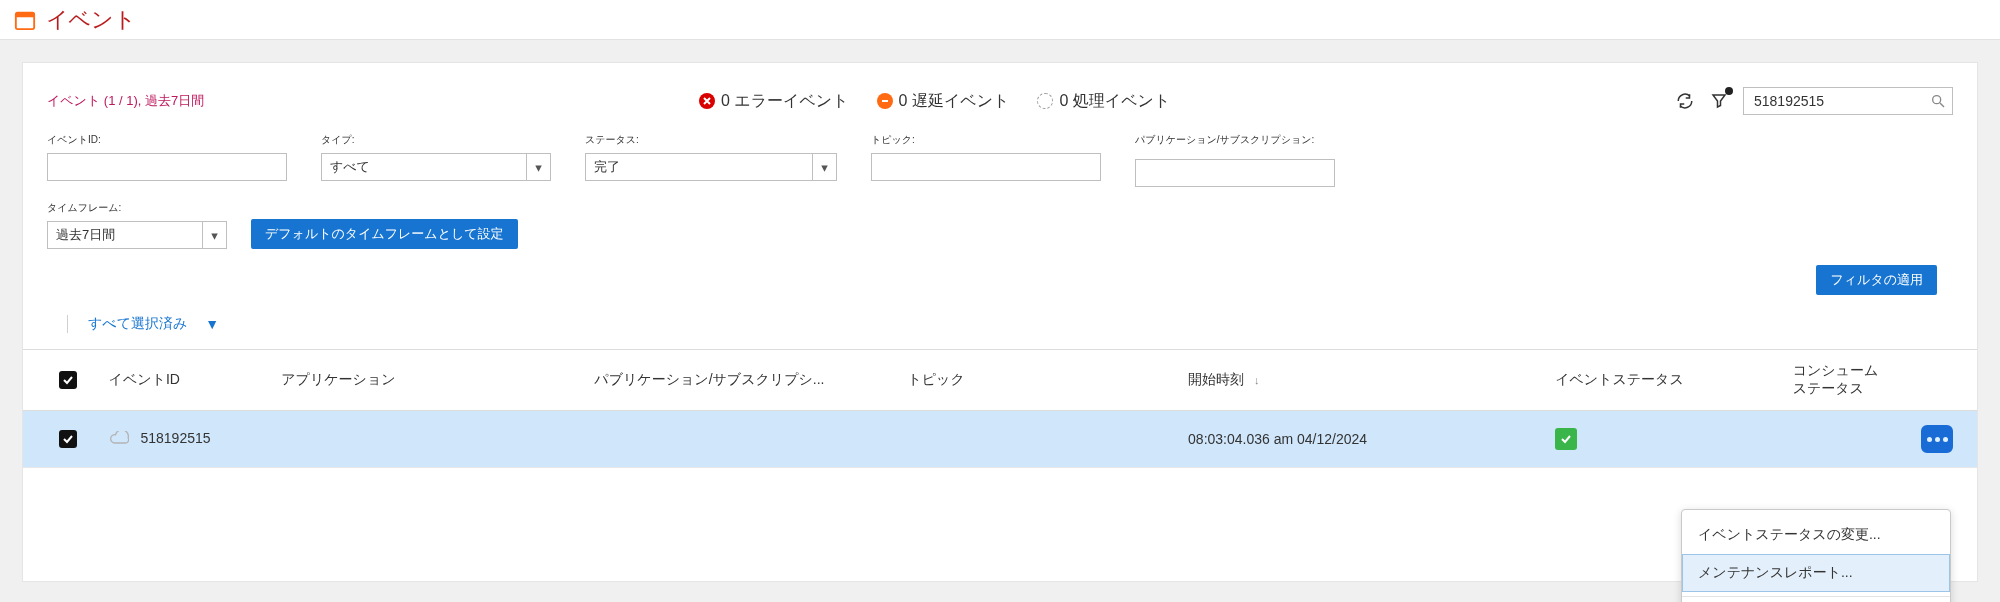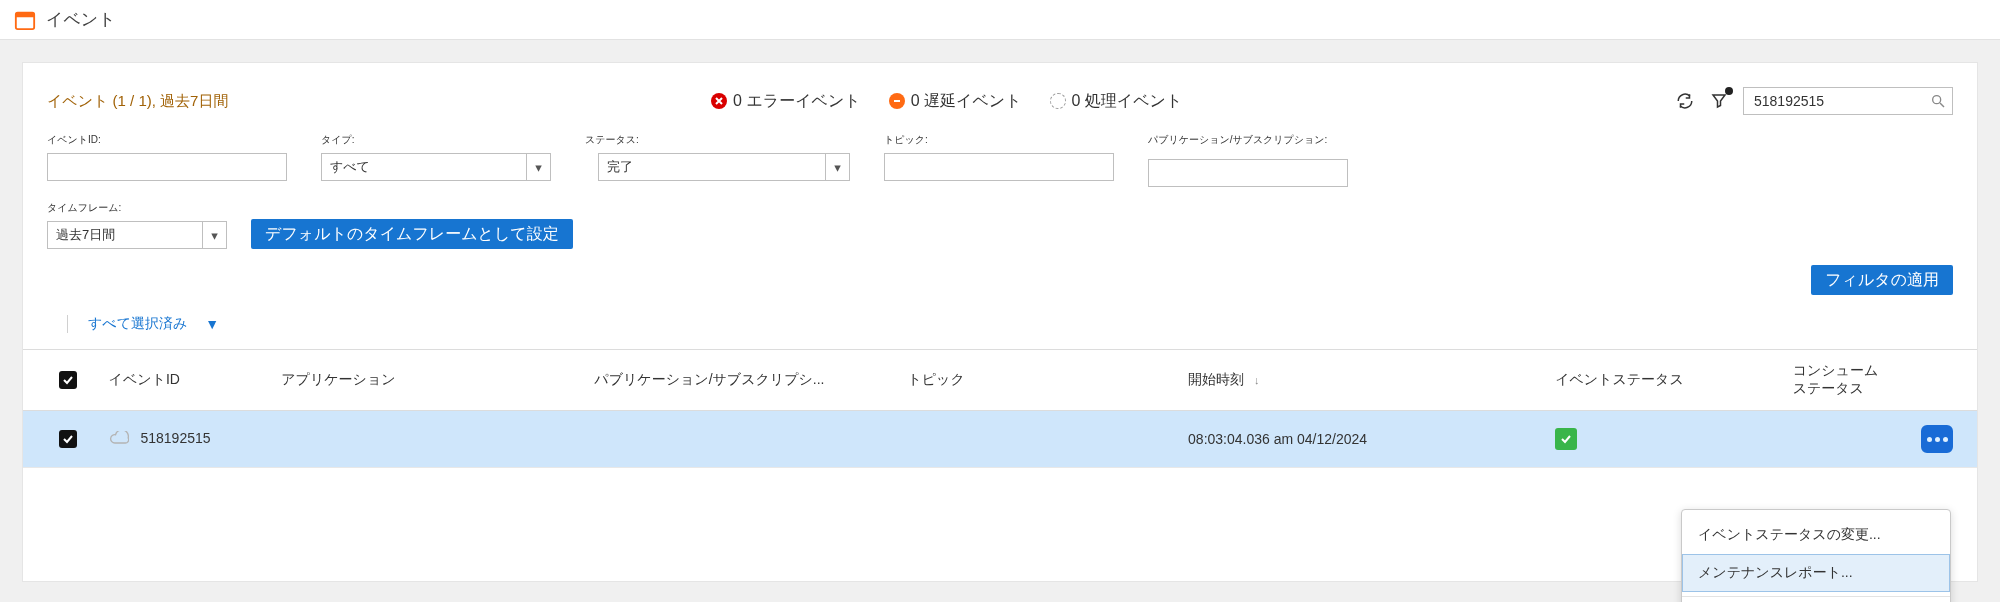--- a/index.html
+++ b/index.html
@@ -26,43 +26,43 @@
     align-items: center;
     padding: 0 14px;
     border-bottom: 1px solid #e2e2e2;
   }
   .app-icon {
     width: 22px; height: 22px;
     display: inline-flex;
     margin-right: 10px;
   }
   .topbar-title {
-    font-size: 17px;
-    color: #404040;
+    font-size: 22px;
+    color: #b91c1c;
   }
 
   
   .panel {
     margin: 22px;
     background: #fff;
     border: 1px solid #e5e5e5;
     min-height: 520px;
     padding: 24px 0 0 0;
     position: relative;
   }
 
   
   .summary-strip {
     display: flex;
     align-items: center;
     padding: 0 24px 18px 24px;
   }
   .summary-label {
-    font-size: 15px;
-    color: #a16207;
+    font-size: 13px;
+    color: #be185d;
     flex: 0 0 auto;
   }
   .summary-center {
     flex: 1 1 auto;
     display: flex;
     justify-content: center;
     gap: 18px;
     align-items: center;
     font-size: 16px;
     color: #333;
@@ -125,43 +125,43 @@
   .ctrl.select {
     position:relative; padding-right:28px; min-width:230px;
   }
   .ctrl.select .caret {
     position:absolute; right:0; top:0; bottom:0; width:24px;
     border-left:1px solid #bfbfbf;
     display:flex; align-items:center; justify-content:center;
     color:#555;
   }
   .filter.event-id .ctrl { width:240px; }
-  .filter.status .ctrl   { width:252px;margin-left:13px; }
+  .filter.status .ctrl   { width:252px; }
   .filter.app .ctrl      { width:230px; }
   .filter.topic .ctrl    { width:230px; }
   .filter.pubsub .ctrl   { width:200px; margin-top:6px; }
   .filter.pubsub label   { max-width:220px; }
 
   .filters-row2 {
     display:flex; align-items:flex-end; gap:24px;
     padding:14px 24px 0 24px;
   }
   .filters-row2 .filter .ctrl.select { min-width:180px; width:180px; }
 
   .btn {
     height:30px; padding:0 14px; border:none;
-    font-size:16px; cursor:pointer; color:#fff;
+    font-size:13px; cursor:pointer; color:#fff;
     display:inline-flex; align-items:center; border-radius:2px;
   }
   .btn-blue  { background:#1775d1; }
   .btn-green { background:#4caf50; }
 
   .filter-actions {
     display:flex; justify-content:flex-end; gap:12px;
-    padding: 16px 24px 12px 24px;
+    padding: 16px 40px 12px 24px;
   }
 
   .select-all-row {
     padding: 8px 24px 16px 44px;
     display:flex; align-items:center; gap:10px;
     color:#1775d1; font-size:14px;
   }
   .select-all-row .divider {
     width:1px; height:18px; background:#d0d0d0; margin-right:10px;
   }

